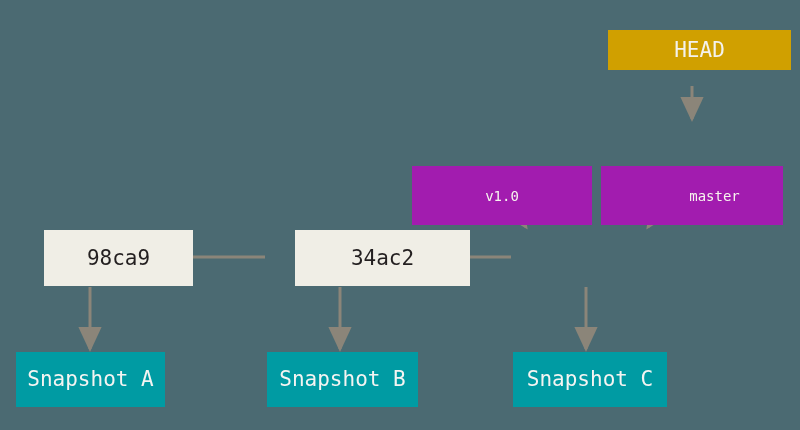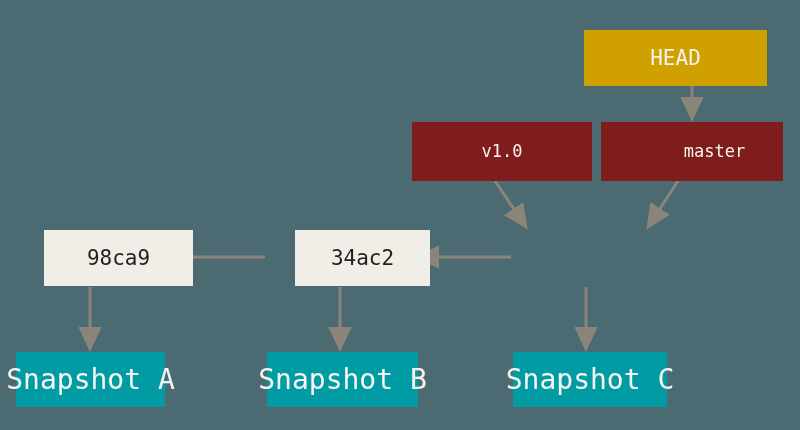--- a/index.html
+++ b/index.html
@@ -36,34 +36,35 @@
     text-align: center;
     line-height: 1;
     white-space: nowrap;
   }
   .node-head {
     background: #d0a000;
     color: #f4f2ec;
     font-size: 21px;
   }
   .node-ref {
-    background: #7f1d1d;
+    background: #a21caf;
     color: #f7f4ee;
-    font-size: 17px;
+    font-size: 14px;
+    margin-top: 44px;
   }
   .node-commit {
     background: #f0eee6;
     color: #231f20;
     font-size: 21px;
     margin-left: 28px;
   }
   .node-snapshot {
     background: #009ba3;
     color: #f4f4f2;
-    font-size: 28px;
+    font-size: 21px;
   }
 </style>
 </head>
 <body>
 
 <div id="canvas">
 
   <svg class="arrow-layer" viewBox="0 0 800 430" width="800" height="430">
     <defs>
       <marker id="ah" markerWidth="9" markerHeight="9" refX="7.4" refY="4.5" orient="auto" markerUnits="strokeWidth">
@@ -75,37 +76,37 @@
       <line x1="495" y1="181" x2="526" y2="227"></line>
       <line x1="678" y1="181" x2="648" y2="227"></line>
       <line x1="511" y1="257" x2="417" y2="257"></line>
       <line x1="265" y1="257" x2="170" y2="257"></line>
       <line x1="90" y1="287" x2="90" y2="349"></line>
       <line x1="340" y1="287" x2="340" y2="349"></line>
       <line x1="586" y1="287" x2="586" y2="349"></line>
     </g>
   </svg>
 
-  <div class="node node-head" style="left:584px; top:30px; width:183px; height:56px;">
+  <div class="node node-head" style="left:608px; top:30px; width:183px; height:40px;">
     <span>HEAD</span>
   </div>
 
   <div class="node node-ref" style="left:412px; top:122px; width:180px; height:59px;">
     <span>v1.0</span>
   </div>
 
   <div class="node node-ref" style="left:601px; top:122px; width:182px; height:59px;padding-left:45px;">
     <span>master</span>
   </div>
 
   <div class="node node-commit" style="left:16px; top:230px; width:149px; height:56px;">
     <span>98ca9</span>
   </div>
 
-  <div class="node node-commit" style="left:267px; top:230px; width:135px; height:56px;">
+  <div class="node node-commit" style="left:267px; top:230px; width:175px; height:56px;">
     <span>34ac2</span>
   </div>
 
 
   <div class="node node-snapshot" style="left:16px; top:352px; width:149px; height:55px;">
     <span>Snapshot A</span>
   </div>
 
   <div class="node node-snapshot" style="left:267px; top:352px; width:151px; height:55px;">
     <span>Snapshot B</span>

